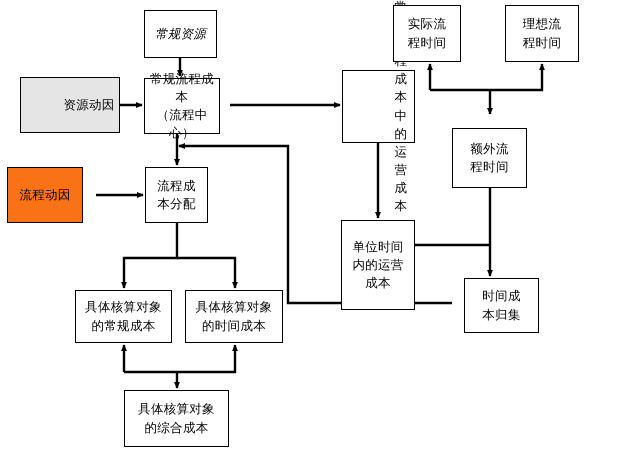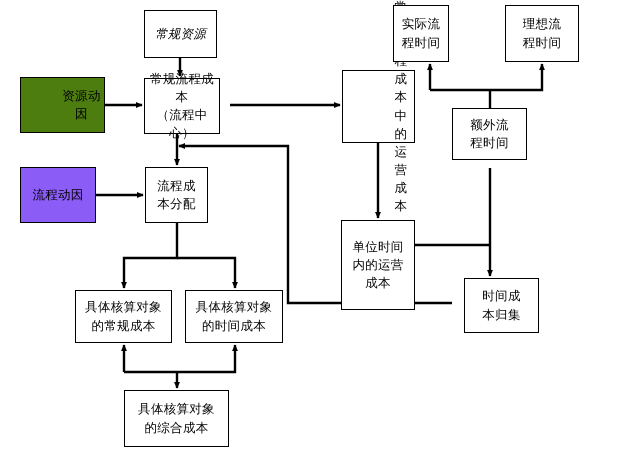--- a/index.html
+++ b/index.html
@@ -65,40 +65,40 @@
         <polyline points="452,303 288,303 288,146 179,146" fill="none" stroke="#000000" stroke-width="2.4" stroke-linecap="butt" stroke-linejoin="miter" marker-end="url(#arrowhead)"></polyline>
         <polyline points="177,223 177,258 124,258 124,288" fill="none" stroke="#000000" stroke-width="2.4" stroke-linecap="butt" stroke-linejoin="miter" marker-end="url(#arrowhead)"></polyline>
         <polyline points="177,258 235,258 235,288" fill="none" stroke="#000000" stroke-width="2.4" stroke-linecap="butt" stroke-linejoin="miter" marker-end="url(#arrowhead)"></polyline>
         <polyline points="124,372 124,345" fill="none" stroke="#000000" stroke-width="2.4" stroke-linecap="butt" stroke-linejoin="miter" marker-end="url(#arrowhead)"></polyline>
         <polyline points="124,372 235,372 235,345" fill="none" stroke="#000000" stroke-width="2.4" stroke-linecap="butt" stroke-linejoin="miter" marker-end="url(#arrowhead)"></polyline>
         <polyline points="177,372 177,388" fill="none" stroke="#000000" stroke-width="2.4" stroke-linecap="butt" stroke-linejoin="miter" marker-end="url(#arrowhead)"></polyline>
       </g>
   </svg>
   <div id="nodes-group">
       <div class="node" style="left: 144px; top: 10px; width: 73px; height: 48px; border-color: rgb(0, 0, 0); background: rgb(255, 255, 255); font-style: italic;"><span>常规资源</span></div>
-      <div class="node" style="left: 20px; top: 77px; width: 85px; height: 56px; border-color: rgb(0, 0, 0); background: #4d7c0f; padding-left: 40px;"><span>资源动因</span></div>
+      <div class="node" style="left: 20px; top: 77px; width: 100px; height: 56px; border-color: rgb(0, 0, 0); background: #e5e5e5; padding-left: 40px;"><span>资源动因</span></div>
       <div class="node" style="left: 144px; top: 78px; width: 76px; height: 56px; border-color: rgb(0, 0, 0); background: rgb(255, 255, 255); text-align: center;"><span>常规流程成本
 （流程中心）</span></div>
       <div class="node" style="left: 342px; top: 70px; width: 73px; height: 73px; border-color: rgb(0, 0, 0); background: rgb(255, 255, 255); padding-left: 47px;"><span>常规流程
 成本中的
 运营成本</span></div>
-      <div class="node" style="left: 393px; top: 5px; width: 56px; height: 57px; border-color: rgb(0, 0, 0); background: rgb(255, 255, 255);"><span>实际流
+      <div class="node" style="left: 393px; top: 5px; width: 68px; height: 57px; border-color: rgb(0, 0, 0); background: rgb(255, 255, 255);"><span>实际流
 程时间</span></div>
       <div class="node" style="left: 505px; top: 5px; width: 74px; height: 57px; border-color: rgb(0, 0, 0); background: rgb(255, 255, 255); text-align: right;"><span>理想流
 程时间</span></div>
-      <div class="node" style="left: 452px; top: 108px; width: 75px; height: 52px; border-color: rgb(0, 0, 0); background: rgb(255, 255, 255); text-align: center;"><span>额外流
+      <div class="node" style="left: 452px; top: 128px; width: 75px; height: 60px; border-color: rgb(0, 0, 0); background: rgb(255, 255, 255); text-align: center;"><span>额外流
 程时间</span></div>
       <div class="node" style="left: 145px; top: 167px; width: 63px; height: 56px; border-color: rgb(0, 0, 0); background: rgb(255, 255, 255); text-align: right;"><span>流程成
 本分配</span></div>
       <div class="node" style="left: 341px; top: 220px; width: 74px; height: 90px; border-color: rgb(0, 0, 0); background: rgb(255, 255, 255);"><span>单位时间
 内的运营
 成本</span></div>
       <div class="node" style="left: 464px; top: 278px; width: 75px; height: 55px; border-color: rgb(0, 0, 0); background: rgb(255, 255, 255);"><span>时间成
 本归集</span></div>
       <div class="node" style="left: 75px; top: 290px; width: 97px; height: 53px; border-color: rgb(0, 0, 0); background: rgb(255, 255, 255);"><span>具体核算对象
 的常规成本</span></div>
       <div class="node" style="left: 185px; top: 290px; width: 98px; height: 53px; border-color: rgb(0, 0, 0); background: rgb(255, 255, 255);"><span>具体核算对象
 的时间成本</span></div>
       <div class="node" style="left: 124px; top: 390px; width: 105px; height: 57px; border-color: rgb(0, 0, 0); background: rgb(255, 255, 255);"><span>具体核算对象
 的综合成本</span></div>
-      <div class="node" style="left: 20px; top: 167px; width: 76px; height: 56px; border-color: rgb(0, 0, 0); background: #8b5cf6;"><span>流程动因</span></div>
+      <div class="node" style="left: 7px; top: 167px; width: 76px; height: 56px; border-color: rgb(0, 0, 0); background: #f97316;"><span>流程动因</span></div>
     </div>
 </div>
 
 </body></html>

